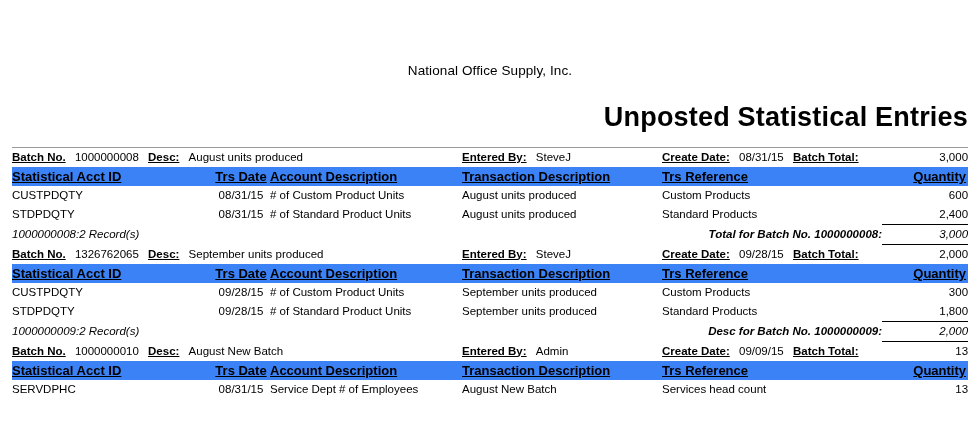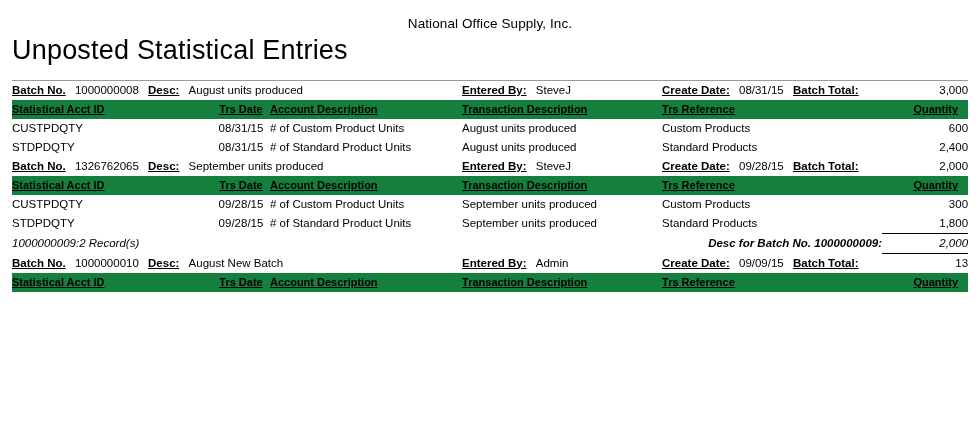--- a/index.html
+++ b/index.html
@@ -17,28 +17,29 @@
   .page {
     width: 980px;
     height: 422px;
     position: relative;
     box-sizing: border-box;
     padding: 0 12px;
   }
   .company {
     text-align: center;
     font-size: 13.5px;
-    padding-top: 16px;
+    padding-top: 24px;
     letter-spacing: 0.1px;
+    margin-top: 39px;
   }
   .report-title {
-    text-align: left;
+    text-align: right;
     font-size: 27px;
-    font-weight: normal;
-    margin-top: 4px;
+    font-weight: bold;
+    margin-top: 24px;
     letter-spacing: 0.2px;
   }
   .title-rule {
     border-bottom: 1px solid #9a9a9a;
     margin-top: 14px;
     margin-left: 0px;
     margin-right: 0px;
   }
 
   table.grid {
@@ -69,28 +70,28 @@
     font-size: 11.5px;
     padding-top: 3px;
     padding-bottom: 2px;
     height: 20px;
   }
   .batch-label { font-weight: bold; text-decoration: underline; }
   .batch-sep { display: inline-block; width: 6px; }
 
   
   .colhead td {
-    background: #15803d;
+    background: #3b82f6;
     font-weight: bold;
     text-decoration: underline;
     height: 18px;
     line-height: 18px;
-    font-size: 11px;
-  }
-  .colhead td.num { text-align: right; padding-right: 10px; }
+    font-size: 13px;
+  }
+  .colhead td.num { text-align: right; padding-right: 2px; }
 
   td.num { text-align: right; padding-right: 2px; }
   td.date { text-align: center; padding-right: 5px; }
 
   .reccount td {
     font-style: italic;
     font-size: 11.5px;
     height: 22px;
     padding-top: 3px;
   }
@@ -165,20 +166,25 @@
       </tr>
       <tr>
         <td>STDPDQTY</td>
         <td class="date">08/31/15</td>
         <td># of Standard Product Units</td>
         <td>August units produced</td>
         <td>Standard Products</td>
         <td class="num">2,400</td>
       </tr>
 
+      <tr class="reccount">
+        <td colspan="3">1000000008:2 Record(s)</td>
+        <td colspan="2" class="totals-label">Total for Batch No. 1000000008:</td>
+        <td class="total-val">3,000</td>
+      </tr>
 
       <tr class="batch-row">
         <td colspan="3">
           <span class="batch-label">Batch No.</span>
           <span class="batch-sep"></span><span>1326762065</span>
           <span class="batch-sep"></span><span class="batch-label">Desc:</span>
           <span class="batch-sep"></span><span>September units produced</span>
         </td>
         <td>
           <span class="batch-label">Entered By:</span>
@@ -245,18 +251,26 @@
 
       <tr class="colhead">
         <td>Statistical Acct ID</td>
         <td class="date">Trs Date</td>
         <td>Account Description</td>
         <td>Transaction Description</td>
         <td>Trs Reference</td>
         <td class="num">Quantity</td>
       </tr>
 
+      <tr>
+        <td>SERVDPHC</td>
+        <td class="date">08/31/15</td>
+        <td>Service Dept # of Employees</td>
+        <td>August New Batch</td>
+        <td>Services head count</td>
+        <td class="num">13</td>
+      </tr>
 
 
     </tbody>
   </table>
 
 </div>
 
 </body></html>

